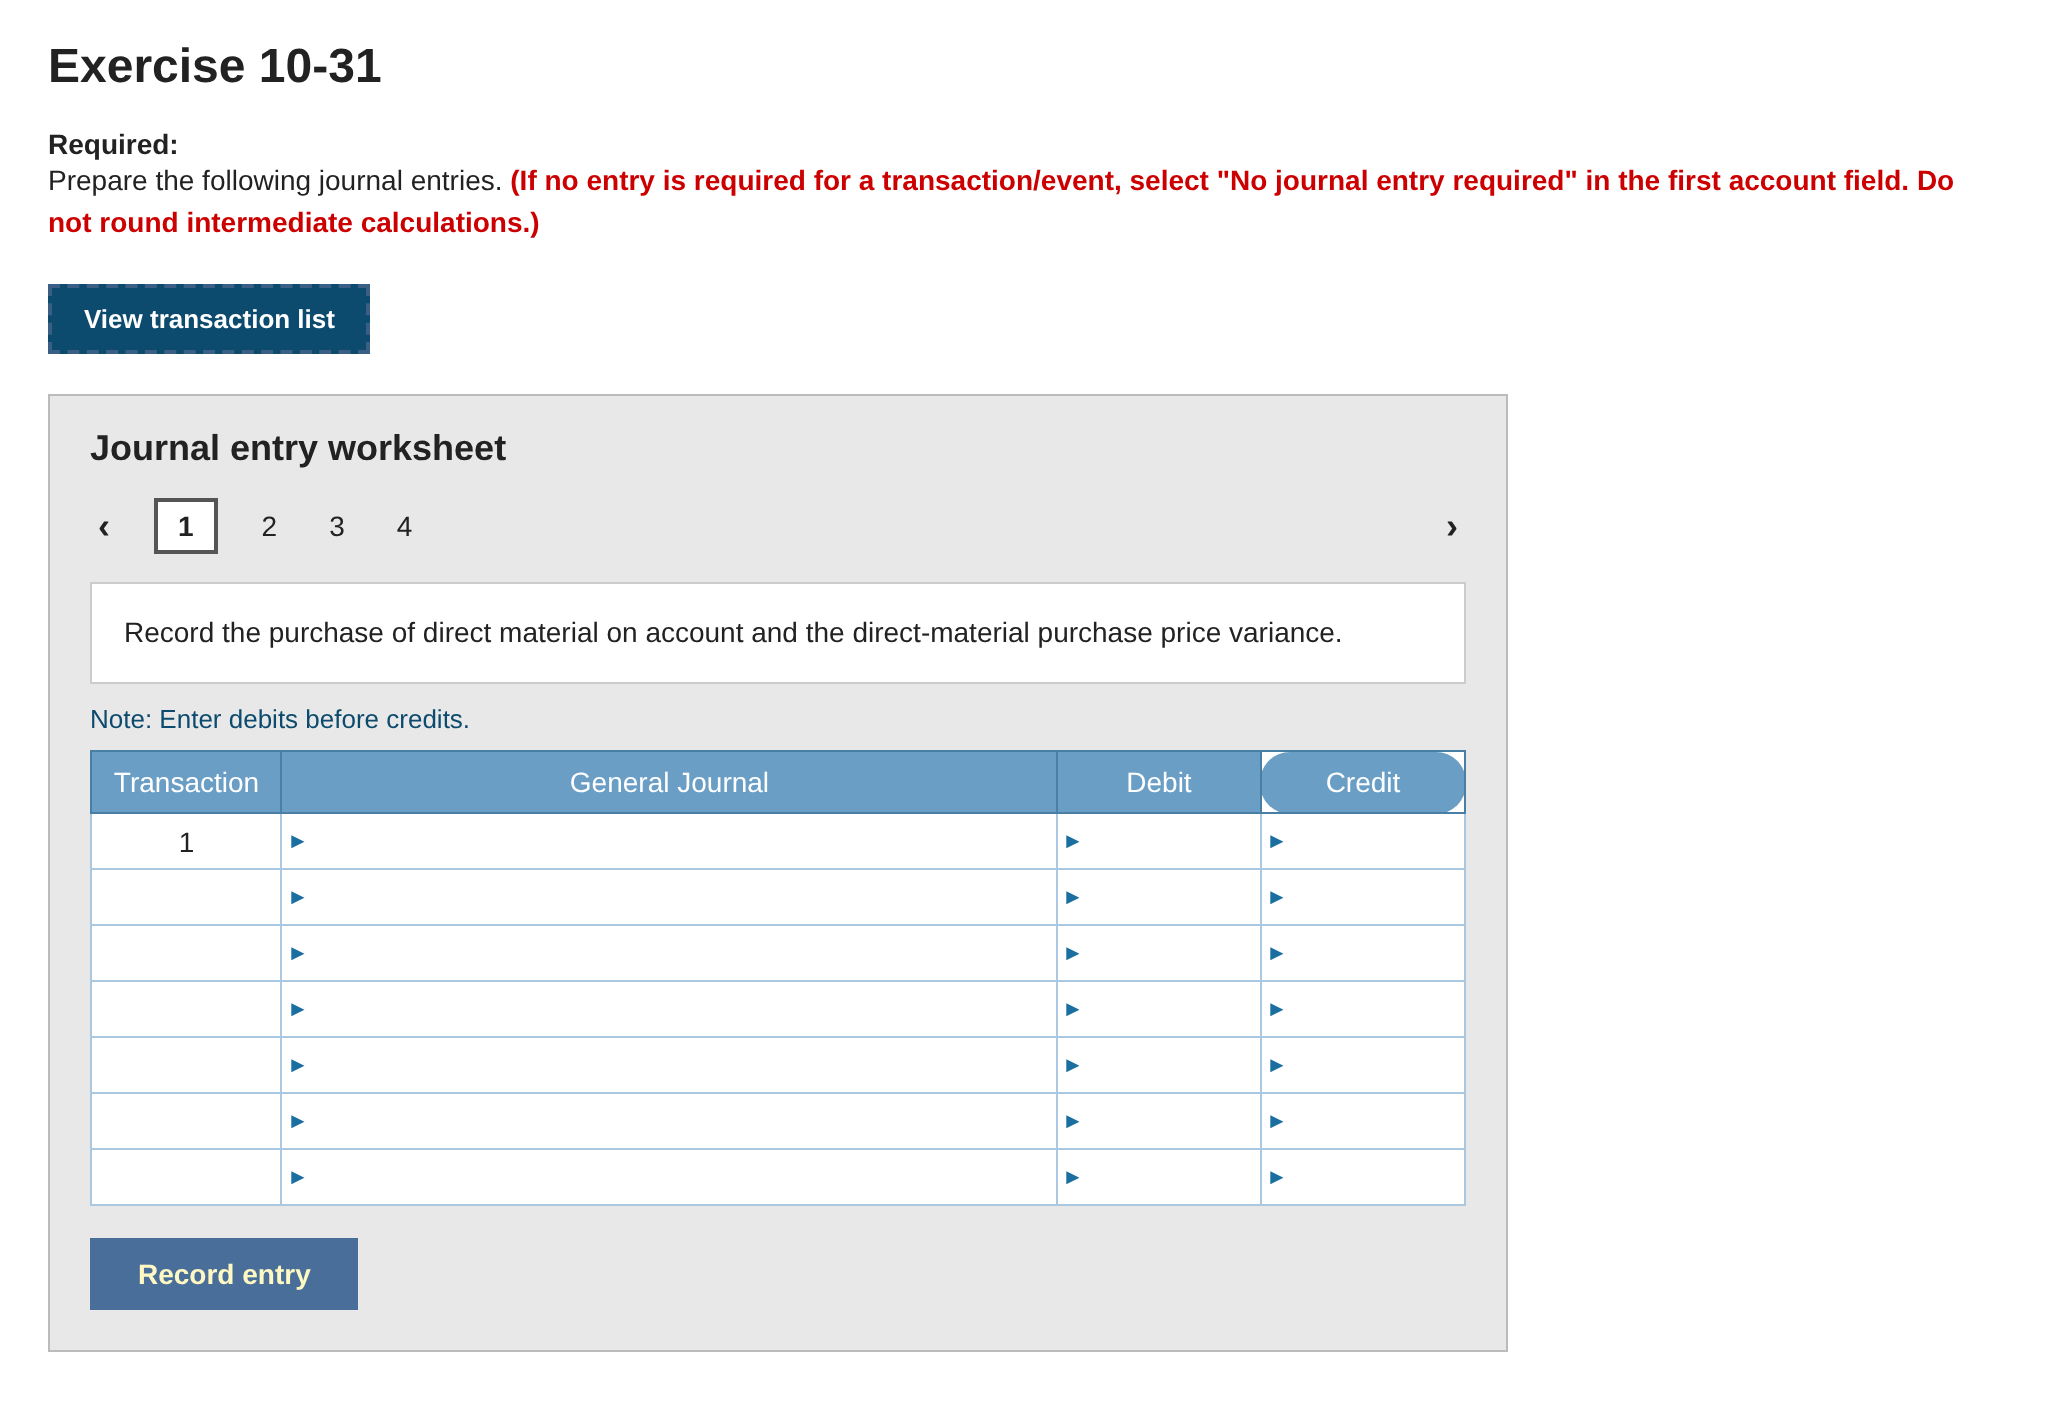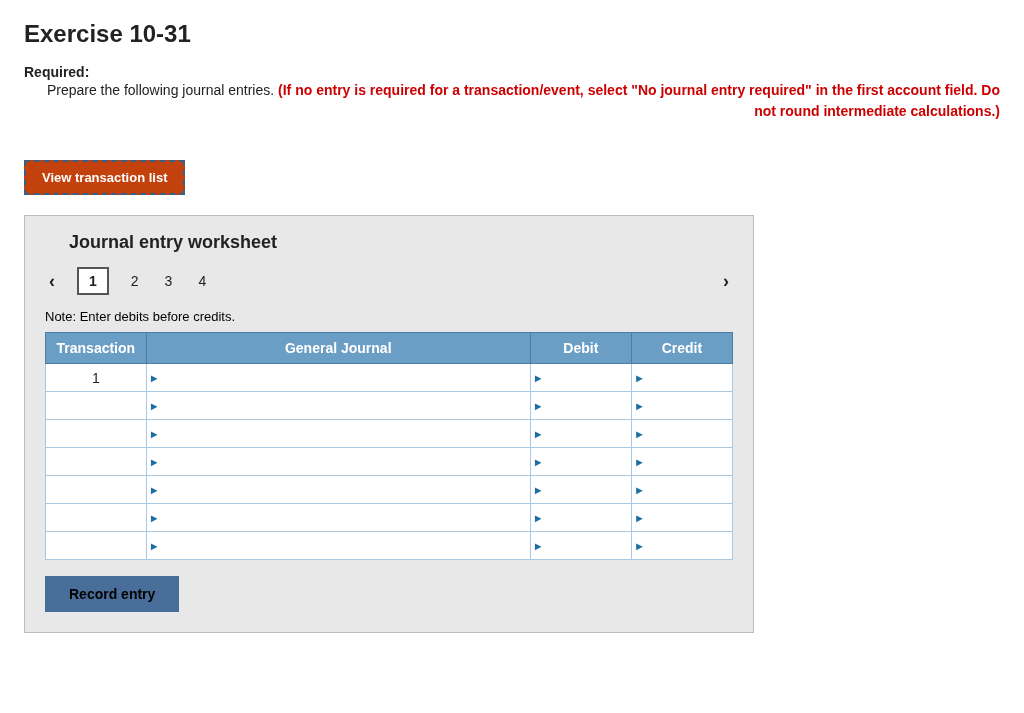--- a/index.html
+++ b/index.html
@@ -18,52 +18,50 @@
     }
 
     .required-label {
       font-weight: bold;
       margin-bottom: 0;
     }
 
     .instructions {
       margin-bottom: 6px;
       line-height: 1.5;
-      text-align: right;
     }
 
     .instructions-red {
       color: #c00;
       font-weight: bold;
     }
 
     .view-transaction-btn {
       display: inline-block;
-      margin: 32px 0 20px 0;
+      margin: 14px 0 20px 0;
       padding: 8px 16px;
-      background: #c2410c;
+      background: #0c4a6e;
       color: #fff;
       font-size: 13px;
       font-weight: bold;
       border: 2px dashed #3a5f85;
       cursor: pointer;
     }
 
     .worksheet-container {
       border: 1px solid #bbb;
       background: #e8e8e8;
       padding: 16px 20px 20px 20px;
       max-width: 730px;
     }
 
     .worksheet-title {
       font-size: 18px;
       font-weight: bold;
       margin-bottom: 14px;
-      margin-left: 24px;
     }
 
     .nav-row {
       display: flex;
       align-items: center;
       margin-bottom: 14px;
       gap: 18px;
     }
 
     .nav-arrow {
@@ -110,41 +108,41 @@
       background: #fff;
       border: 1px solid #ccc;
       padding: 14px 16px;
       margin-bottom: 10px;
       line-height: 1.5;
       font-size: 14px;
       max-width: 690px;
     }
 
     .note-text {
-      color: #000000;
+      color: #0c4a6e;
       font-size: 13px;
       margin-bottom: 8px;
     }
 
     .journal-table {
       width: 100%;
       border-collapse: collapse;
       background: #fff;
       max-width: 690px;
     }
 
     .journal-table thead tr {
       background: #6a9ec5;
       color: #fff;
     }
 
     .journal-table thead th {
       padding: 7px 10px;
       text-align: center;
-      font-weight: bold;
+      font-weight: normal;
       font-size: 14px;
       border: 1px solid #4a7fa5;
     }
 
     .journal-table tbody tr {
       border-bottom: 1px solid #aac8e0;
     }
 
     .journal-table tbody td {
       padding: 0;
@@ -191,21 +189,21 @@
       display: flex;
       gap: 12px;
       margin-top: 16px;
       align-items: center;
     }
 
     .btn-action {
       padding: 10px 24px;
       font-size: 14px;
       font-weight: bold;
-      color: #000000;
+      color: #fef9c3;
       background: #4a6e9a;
       border: none;
       cursor: pointer;
     }
 
     .spacer { flex: 1; }
   </style>
 </head>
 <body>
 
@@ -231,30 +229,31 @@
     <div class="nav-tabs">
       <div class="nav-tab active">1</div>
       <div class="nav-tab-plain">2</div>
       <div class="nav-tab-plain">3</div>
       <div class="nav-tab-plain">4</div>
     </div>
     <div class="spacer"></div>
     <button class="nav-arrow">›</button>
   </div>
 
+  <div class="description-box">Record the purchase of direct material on account and the direct-material purchase price variance.</div>
 
   <div class="note-text">Note: Enter debits before credits.</div>
 
   <table class="journal-table">
     <thead>
       <tr>
         <th style="width:90px;">Transaction</th>
         <th style="width:380px;text-align:center;">General Journal</th>
         <th style="width:100px;">Debit</th>
-        <th style="width:100px;">Credit</th>
+        <th style="width:100px;border-radius:15px;">Credit</th>
       </tr>
     </thead>
     <tbody>
       <tr>
         <td class="col-transaction">1</td>
         <td class="has-arrow">
           <span class="row-arrow">►</span>
           <input type="text" value="" style="">
         </td>
         <td class="has-arrow">

